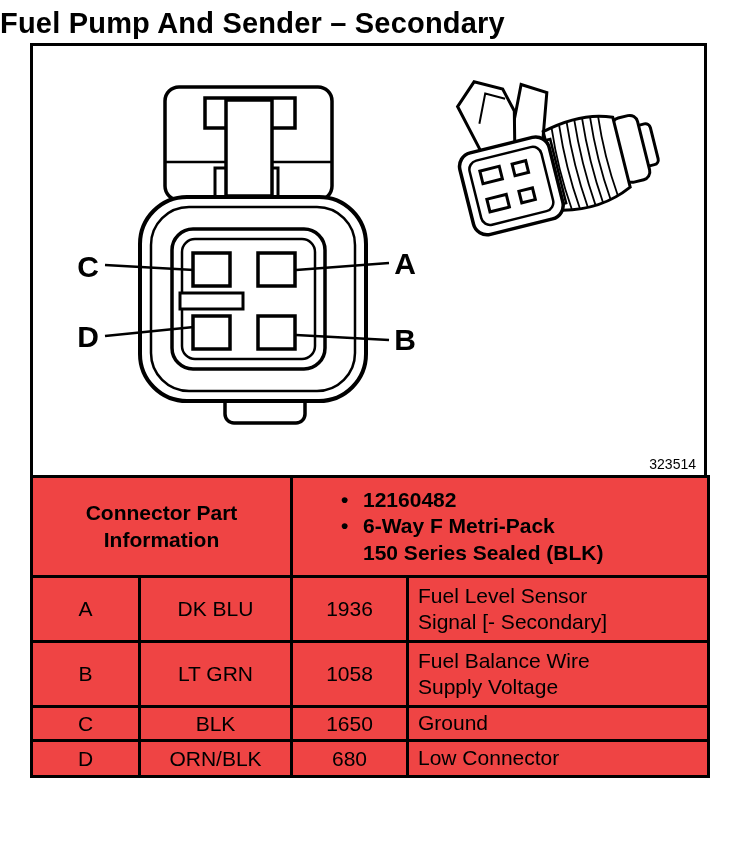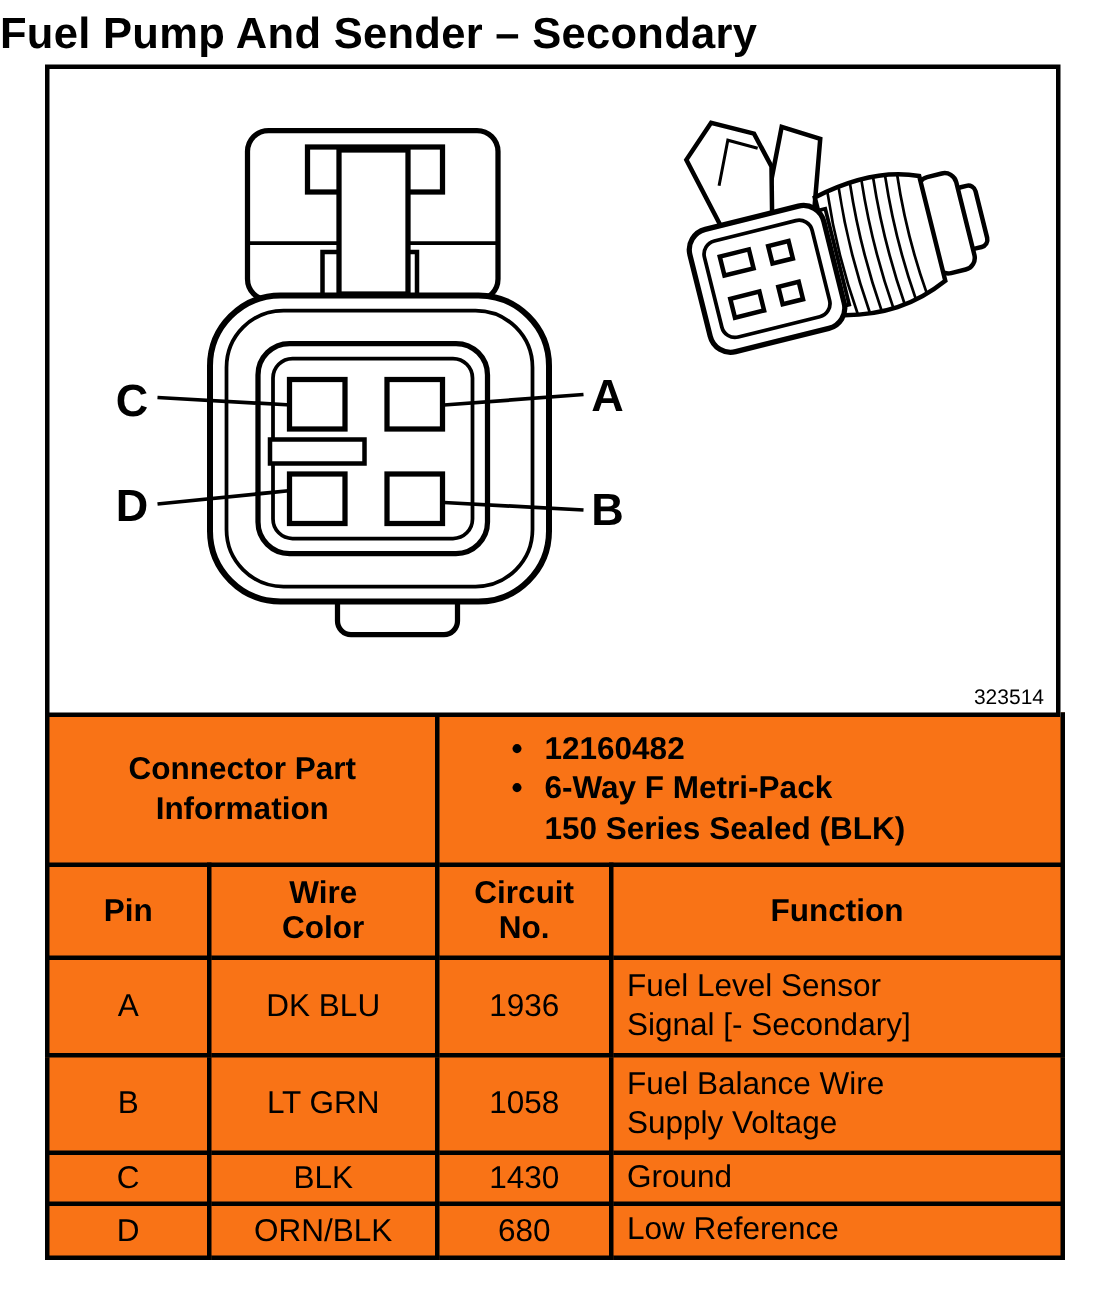--- a/index.html
+++ b/index.html
@@ -32,21 +32,21 @@
   .fig-num {
     position: absolute;
     right: 8px; bottom: 3px;
     font-size: 14px;
   }
   table.conn {
     width: 677px;
     border-collapse: collapse;
     table-layout: fixed;
     margin-top: -3px;
-    background: #f97316;
+    background: #ef4444;
   }
   table.conn td { border: 3px solid #000; vertical-align: middle; }
   .c-center { text-align: center; font-size: 21px; }
   .hdr { text-align: center; font-size: 21px; font-weight: bold; }
   .hdr-inline { display: inline-block; line-height: 1.1; }
   .w62 { max-width: 64px; }
   .w70 { max-width: 72px; }
   .part-label-cell { text-align: center; }
   .part-label {
     display: inline-block;
@@ -163,59 +163,45 @@
             <div class="bullet-row">
               <span class="bullet-dot">•</span>
               <span class="bullet-lines">
                 <span>6-Way F Metri-Pack</span>
                 <span>150 Series Sealed (BLK)</span>
               </span>
             </div>
           </td>
         </tr>
 
-        <tr style="height:62px;">
-          <td class="hdr">
-            <span class="hdr-inline">Pin</span>
-          </td>
-          <td class="hdr">
-            <span class="hdr-inline w62">Wire Color</span>
-          </td>
-          <td class="hdr">
-            <span class="hdr-inline w70">Circuit No.</span>
-          </td>
-          <td class="hdr">
-            <span class="hdr-inline">Function</span>
-          </td>
-        </tr>
 
         <tr style="height:65px;">
           <td class="c-center pin-letter"><span>A</span></td>
           <td class="c-center"><span>DK BLU</span></td>
           <td class="c-center"><span>1936</span></td>
           <td class="fn-cell"><span class="fn-text">Fuel Level Sensor Signal [- Secondary]</span></td>
         </tr>
 
         <tr style="height:65px;">
           <td class="c-center pin-letter"><span>B</span></td>
           <td class="c-center"><span>LT GRN</span></td>
           <td class="c-center"><span>1058</span></td>
           <td class="fn-cell"><span class="fn-text">Fuel Balance Wire Supply Voltage</span></td>
         </tr>
 
         <tr style="height:34px;">
           <td class="c-center pin-letter"><span>C</span></td>
           <td class="c-center"><span>BLK</span></td>
-          <td class="c-center"><span>1430</span></td>
+          <td class="c-center"><span>1650</span></td>
           <td class="fn-cell"><span class="fn-text">Ground</span></td>
         </tr>
 
         <tr style="height:36px;">
           <td class="c-center pin-letter"><span>D</span></td>
           <td class="c-center"><span>ORN/BLK</span></td>
           <td class="c-center"><span>680</span></td>
-          <td class="fn-cell"><span class="fn-text">Low Reference</span></td>
+          <td class="fn-cell"><span class="fn-text">Low Connector</span></td>
         </tr>
       </tbody>
     </table>
 
   </div>
 </div>
 
 </body></html>

